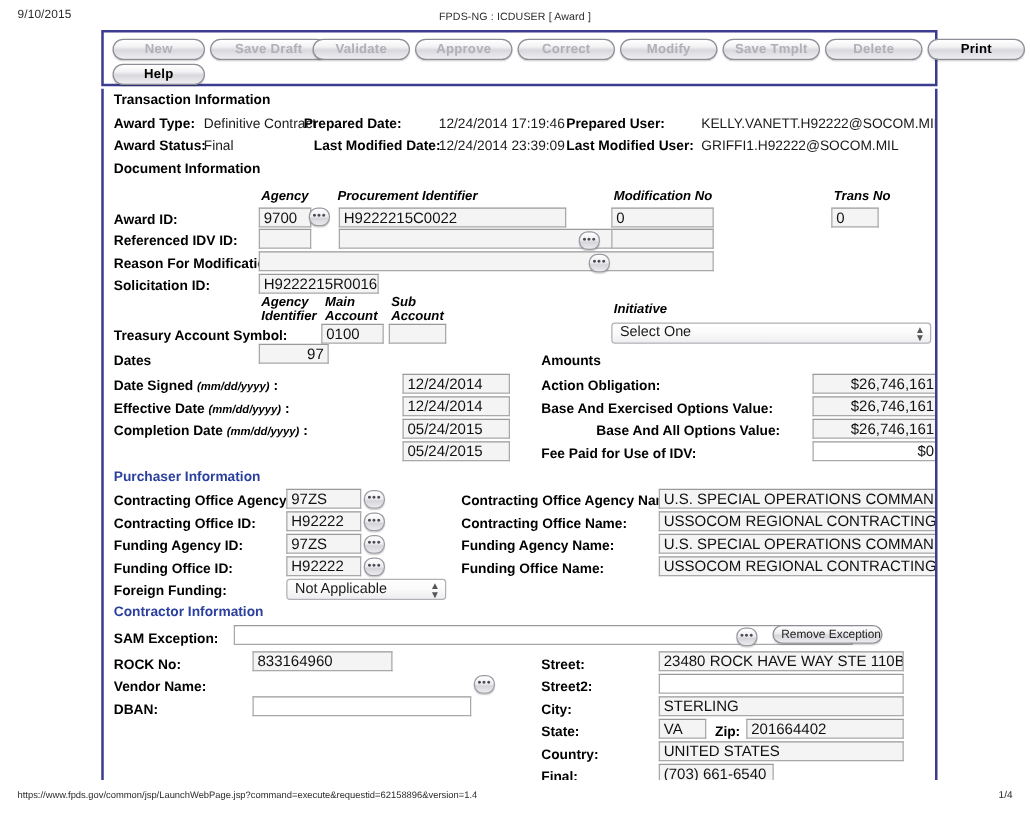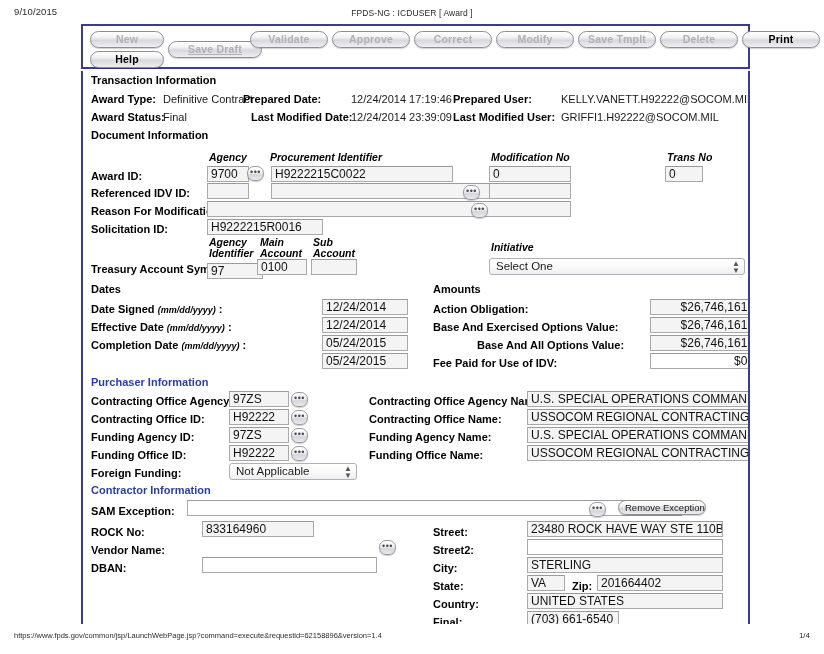--- a/index.html
+++ b/index.html
@@ -203,21 +203,21 @@
   }
 </style>
 </head>
 <body>
 
 <div class="print-date">9/10/2015</div>
 <div class="print-title">FPDS-NG : ICDUSER [ Award ]</div>
 
 <div class="toolbar">
   <div class="btn" style="left:7px;   top:5px;  width:74px;">New</div>
-  <div class="btn" style="left:85px;  top:15px;  width:94px;text-decoration:underline;">Save Draft</div>
+  <div class="btn" style="left:85px;  top:5px;  width:94px;">Save Draft</div>
   <div class="btn" style="left:167px; top:5px;  width:78px;">Validate</div>
   <div class="btn" style="left:249px; top:5px;  width:78px;">Approve</div>
   <div class="btn" style="left:331px; top:5px;  width:78px;">Correct</div>
   <div class="btn" style="left:413px; top:5px;  width:78px;">Modify</div>
   <div class="btn" style="left:495px; top:5px;  width:78px;">Save Tmplt</div>
   <div class="btn" style="left:577px; top:5px;  width:78px;">Delete</div>
 
   <div class="btn enabled" style="left:659px; top:5px;  width:78px;">Print</div>
   <div class="btn enabled" style="left:7px;   top:25px; width:74px;">Help</div>
 </div>
@@ -259,31 +259,31 @@
   <div class="ti big" style="left:124px; top:112px; width:42px;"></div>
   <div class="ti big" style="left:188px; top:112px; width:300px;"></div>
   <div class="dots" style="left:380px; top:114px;">•••</div>
   <div class="ti big" style="left:406px; top:112px; width:82px;"></div>
 
   <div class="lbl" style="left:8px; top:134px;">Reason For Modification:</div>
   <div class="ti big" style="left:124px; top:130px; width:364px;"></div>
   <div class="dots" style="left:388px; top:132px;">•••</div>
 
   <div class="lbl" style="left:8px; top:152px;">Solicitation ID:</div>
-  <div class="ti big" style="left:124px; top:148px; width:116px;">H9222215R0016</div>
+  <div class="ti big" style="left:124px; top:148px; width:96px;">H9222215R0016</div>
 
   <div class="colhdr" style="left:126px; top:165px;">Agency</div>
   <div class="colhdr" style="left:126px; top:176px;">Identifier</div>
   <div class="colhdr" style="left:177px; top:165px;">Main</div>
   <div class="colhdr" style="left:177px; top:176px;">Account</div>
   <div class="colhdr" style="left:230px; top:165px;">Sub</div>
   <div class="colhdr" style="left:230px; top:176px;">Account</div>
 
   <div class="lbl" style="left:8px; top:192px;">Treasury Account Symbol:</div>
-  <div class="ti big" style="left:124px; top:192px; width:56px;">97</div>
+  <div class="ti big" style="left:124px; top:204px; width:56px;text-align:right;">97</div>
   <div class="ti big" style="left:174px; top:188px; width:50px;">0100</div>
   <div class="ti big" style="left:228px; top:188px; width:46px;"></div>
 
   <div class="colhdr" style="left:408px; top:170px;">Initiative</div>
   <div class="sel" style="left:406px; top:187px; width:256px;">
     <span>Select One</span>
     <span class="arrows">▲<br>▼</span>
   </div>
 
   <div class="sect" style="left:8px; top:212px;">Dates</div>

